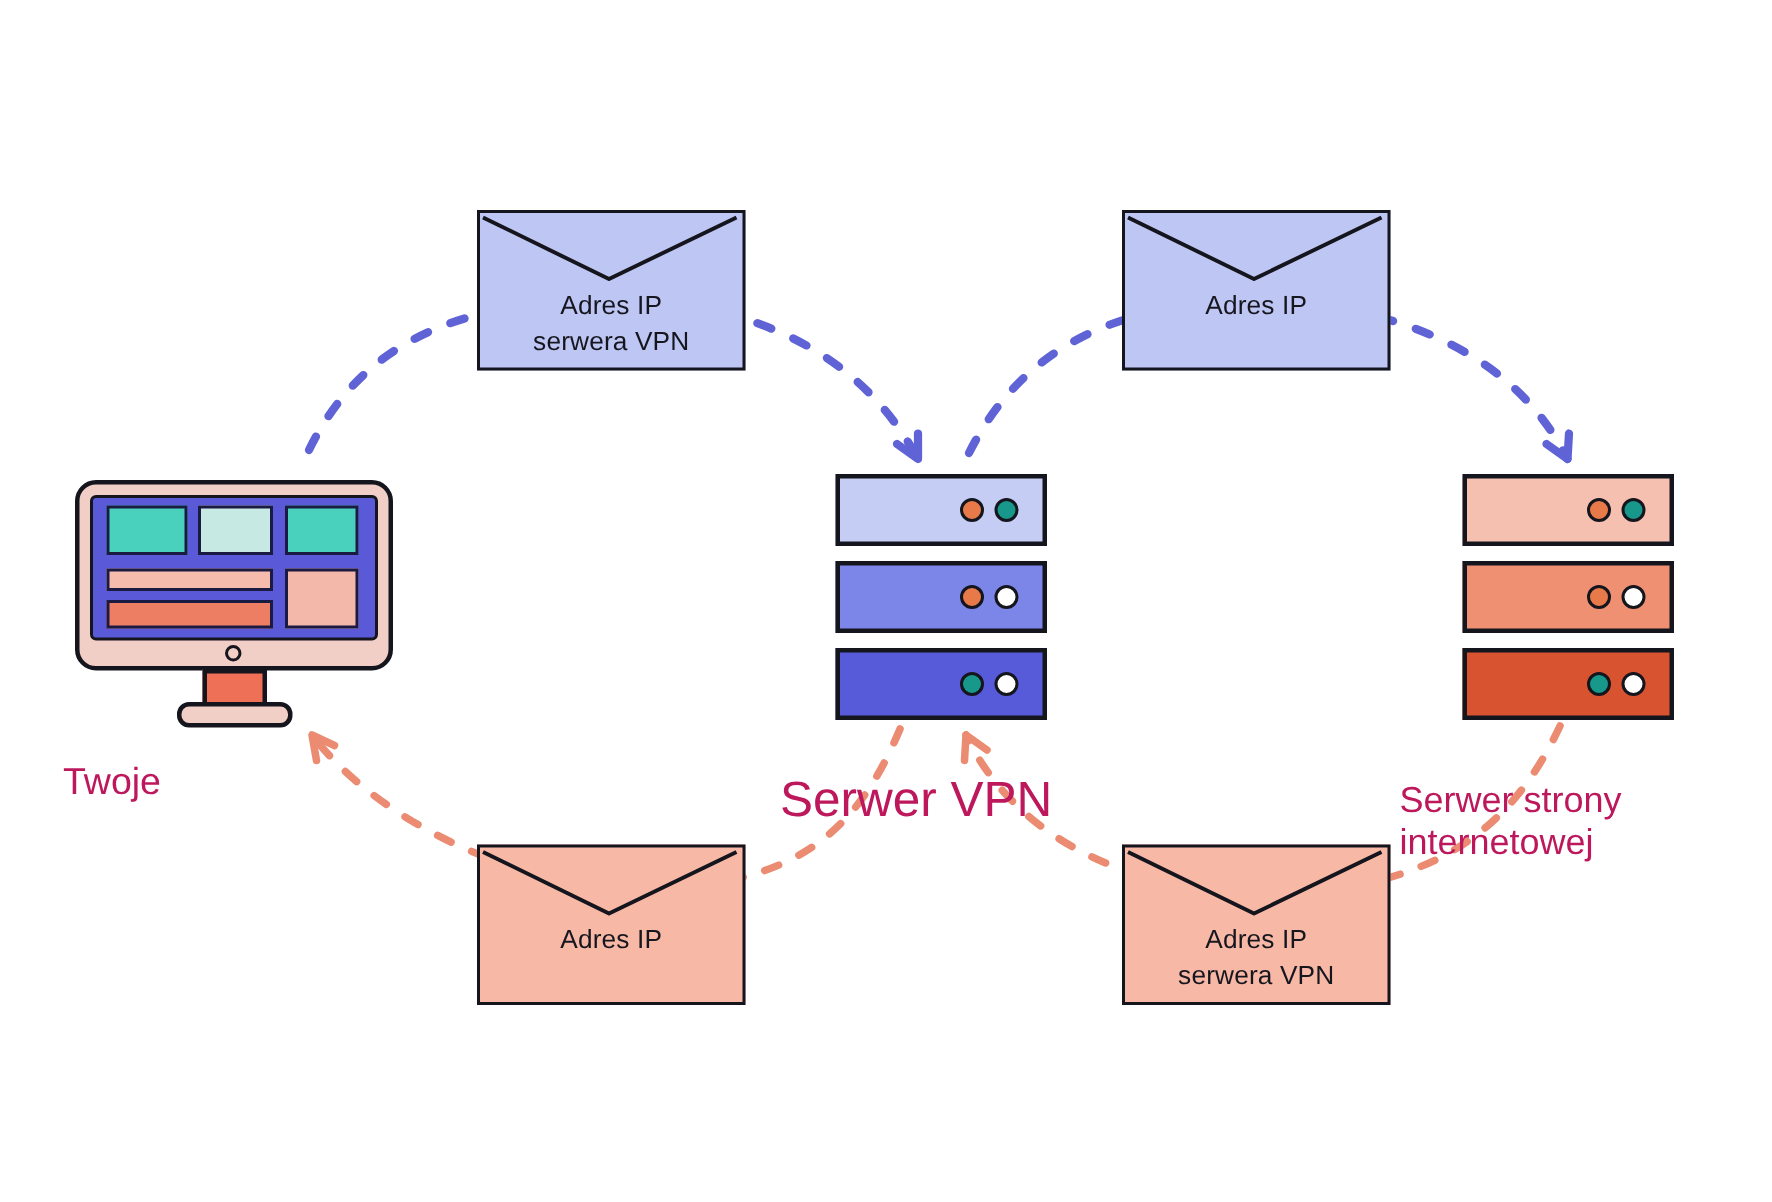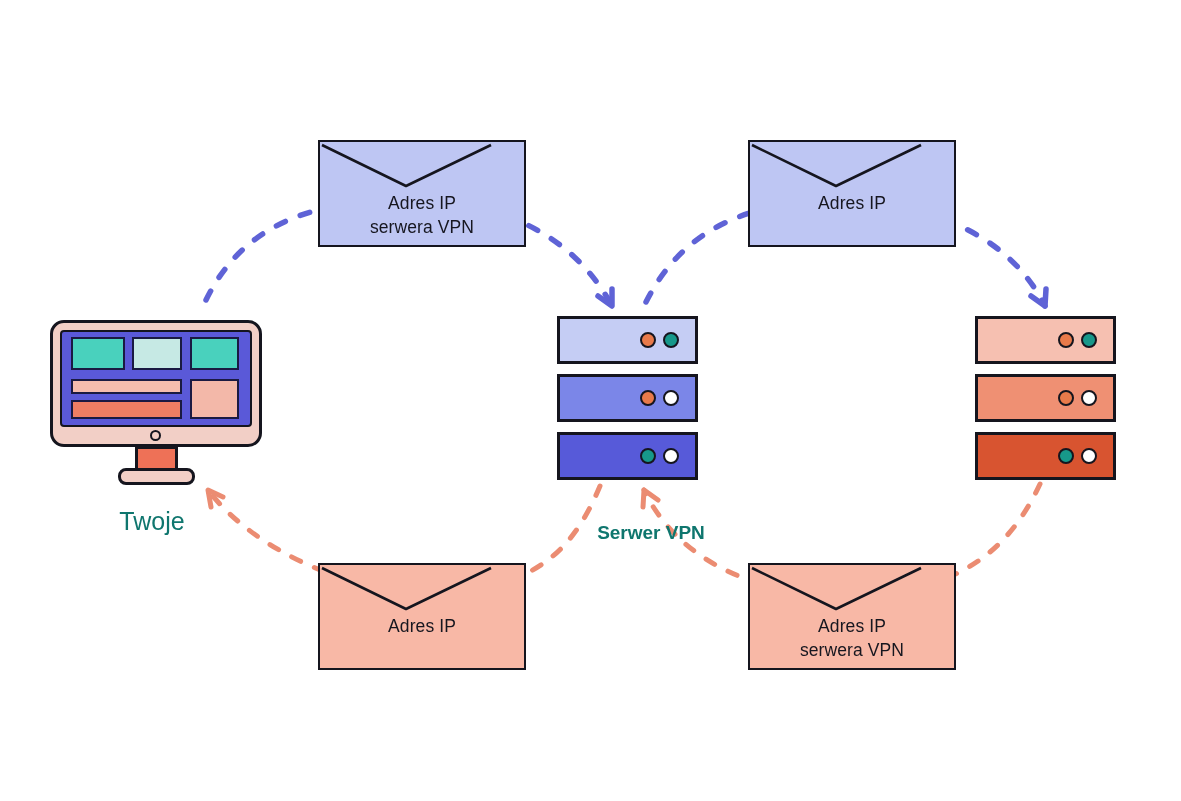--- a/index.html
+++ b/index.html
@@ -7,21 +7,21 @@
   #stage{position:relative;width:1181px;height:801px;background:#ffffff;overflow:hidden;}
 
   
   #arrows{position:absolute;left:0;top:0;z-index:1;}
   .dash-blue{fill:none;stroke:#5f63d6;stroke-width:5.5;stroke-dasharray:10 16;stroke-linecap:round;}
   .dash-salmon{fill:none;stroke:#eb8c72;stroke-width:5;stroke-dasharray:10 15;stroke-linecap:round;}
   .head-blue{fill:none;stroke:#5f63d6;stroke-width:5.5;stroke-linecap:round;stroke-linejoin:round;}
   .head-salmon{fill:none;stroke:#eb8c72;stroke-width:5;stroke-linecap:round;stroke-linejoin:round;}
 
   
-  .envelope{position:absolute;width:208px;height:107px;box-sizing:border-box;
+  .envelope{position:absolute;width:179px;height:107px;box-sizing:border-box;
     border:2.5px solid #15151e;z-index:2;}
   .env-blue{background:#bec6f3;}
   .env-salmon{background:#f8b8a6;}
   .flap{position:absolute;left:0;top:0;}
   .flap polyline{fill:none;stroke:#15151e;stroke-width:2.6;stroke-linejoin:round;}
   .env-text{position:absolute;left:0;right:0;top:49px;text-align:center;
     font-size:17.5px;line-height:24px;font-weight:500;color:#16161f;letter-spacing:.1px;}
   .env-text span{display:block;}
 
   
@@ -39,24 +39,24 @@
     background:#5a59d8;border:2.5px solid #15151e;border-radius:4px;}
   .tile{position:absolute;box-sizing:border-box;border:2.5px solid #1a1a42;}
   .cam{position:absolute;left:100px;top:110px;width:11px;height:11px;box-sizing:border-box;
     border:2.5px solid #15151e;border-radius:50%;}
   .stand{position:absolute;left:85px;top:126px;width:43px;height:25px;box-sizing:border-box;
     background:#ee7157;border:3px solid #15151e;}
   .mbase{position:absolute;left:68px;top:148px;width:77px;height:17px;box-sizing:border-box;
     background:#f2cfc6;border:3px solid #15151e;border-radius:8px;}
 
   
-  .caption{position:absolute;text-align:center;color:#0f766e;z-index:3;}
+  .caption{position:absolute;text-align:left;color:#be185d;z-index:3;}
   .caption span{display:block;}
   .cap-device{left:42px;top:506px;width:220px;font-size:25px;line-height:31px;}
-  .cap-vpn{left:551px;top:517px;width:200px;font-size:19px;line-height:31px;font-weight:bold;}
+  .cap-vpn{left:520px;top:517px;width:200px;font-size:33px;line-height:31px;}
   .cap-web{left:933px;top:520px;width:222px;font-size:24px;line-height:28px;}
 </style>
 </head>
 <body>
 
 <div id="stage">
 
   <svg id="arrows" width="1181" height="801" viewBox="0 0 1181 801">
     <g>
       <path class="dash-blue" d="M 206 300 C 245 220 320 200 408 200 C 496 200 572 232 612 306"></path>
@@ -158,14 +158,18 @@
       <span class="dot" style="background:#ffffff;"></span>
     </div>
   </div>
 
   <div class="caption cap-device">
     <span>Twoje</span>
   </div>
   <div class="caption cap-vpn">
     <span>Serwer VPN</span>
   </div>
+  <div class="caption cap-web">
+    <span>Serwer strony</span>
+    <span>internetowej</span>
+  </div>
 
 </div>
 
 </body></html>

